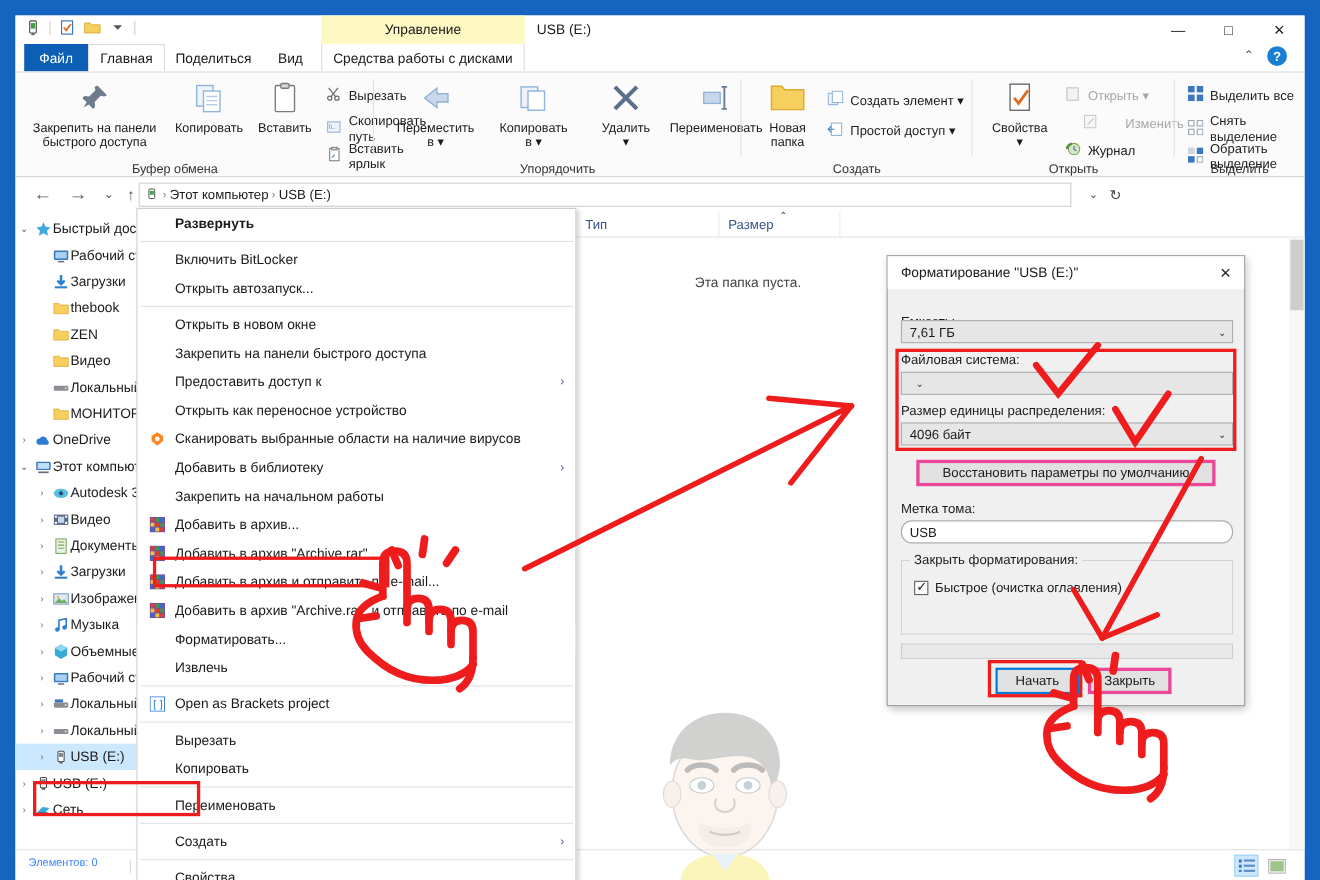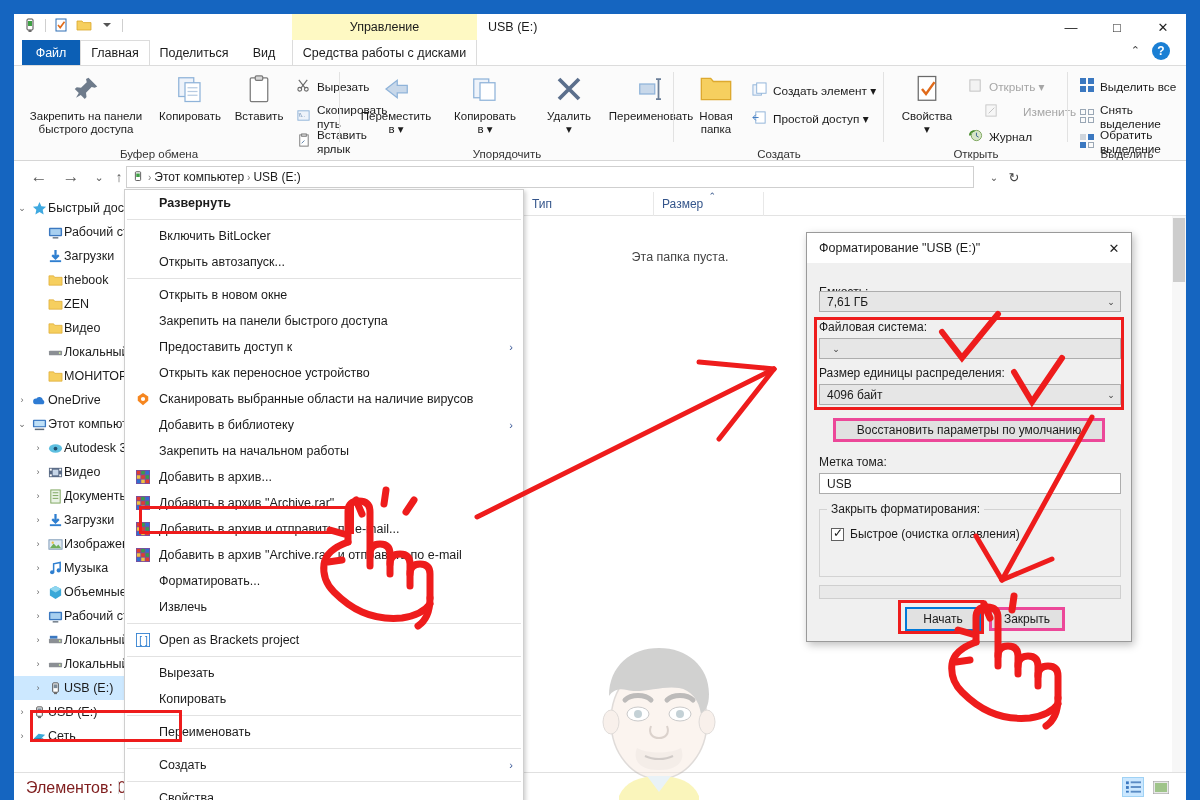--- a/index.html
+++ b/index.html
@@ -89,21 +89,21 @@
   .col { position:absolute; top:0; height:24px; display:flex; align-items:center; padding-left:8px;
     font-size:12px; color:#34558b; border-right:1px solid #e8e8e8; }
   .col .sortcaret { position:absolute; left:50%; top:-1px; font-size:9px; color:#34558b; }
   .emptymsg { position:absolute; left:0; right:0; top:58px; text-align:center; font-size:12.5px; color:#444; }
   .listscroll { position:absolute; right:0; top:24px; bottom:0; width:14px; background:#f7f7f7; }
   .listthumb { position:absolute; left:1px; top:2px; width:12px; height:64px; background:#cdcdcd; }
 
   
   .statusbar { position:absolute; left:0; bottom:0; width:100%; height:28px; background:#fff;
     border-top:1px solid #e0e0e0; }
-  .status-count { position:absolute; left:12px; top:6px; font-size:16px; color:#7f1d1d; }
+  .status-count { position:absolute; left:12px; top:6px; font-size:10px; color:#3b82f6; }
   .status-sep { position:absolute; left:104px; top:8px; width:1px; height:13px; background:#d8d8d8; }
   .viewbtns { position:absolute; right:14px; top:4px; display:flex; gap:6px; }
   .viewbtn { width:22px; height:20px; display:flex; align-items:center; justify-content:center; }
   .viewbtn.active { background:#cce8ff; border:1px solid #9fd2f5; }
 
   
   .ctxmenu { position:absolute; left:110px; top:175px; width:400px; background:#fff;
     border:1px solid #cfcfcf; box-shadow:2px 2px 4px rgba(0,0,0,.18); z-index:40; }
   .ctxitem { position:relative; height:26px; display:flex; align-items:center;
     font-size:12.5px; color:#1b1b1b; padding-left:34px; white-space:nowrap; }
@@ -915,21 +915,21 @@
 
     <div class="fmt-lbl" style="left:12px; top:133px;">Размер единицы распределения:</div>
     <div class="fmt-combo" style="left:12px; top:151px; width:302px;">
       <span class="cv">4096 байт</span>
       <span class="cc">⌄</span>
     </div>
 
     <div class="fmt-btn" style="left:26px; top:185px; width:272px;">Восстановить параметры по умолчанию</div>
 
     <div class="fmt-lbl" style="left:12px; top:222px;">Метка тома:</div>
-    <div class="fmt-input" style="left:12px; top:240px; width:302px;">USB</div>
+    <div class="fmt-input" style="left:12px; top:240px; width:302px;border-radius:10px;">USB</div>
 
     <div class="fmt-group" style="left:12px; top:276px; width:302px; height:68px;"></div>
     <div class="fmt-group-lbl" style="left:20px; top:269px;">Закрыть форматирования:</div>
     <div class="fmt-check" style="left:24px; top:294px;">
       <span class="chkbox"></span>
       <span>Быстрое (очистка оглавления)</span>
     </div>
 
     <div class="fmt-progress" style="left:12px; top:352px; width:302px;"></div>
 

